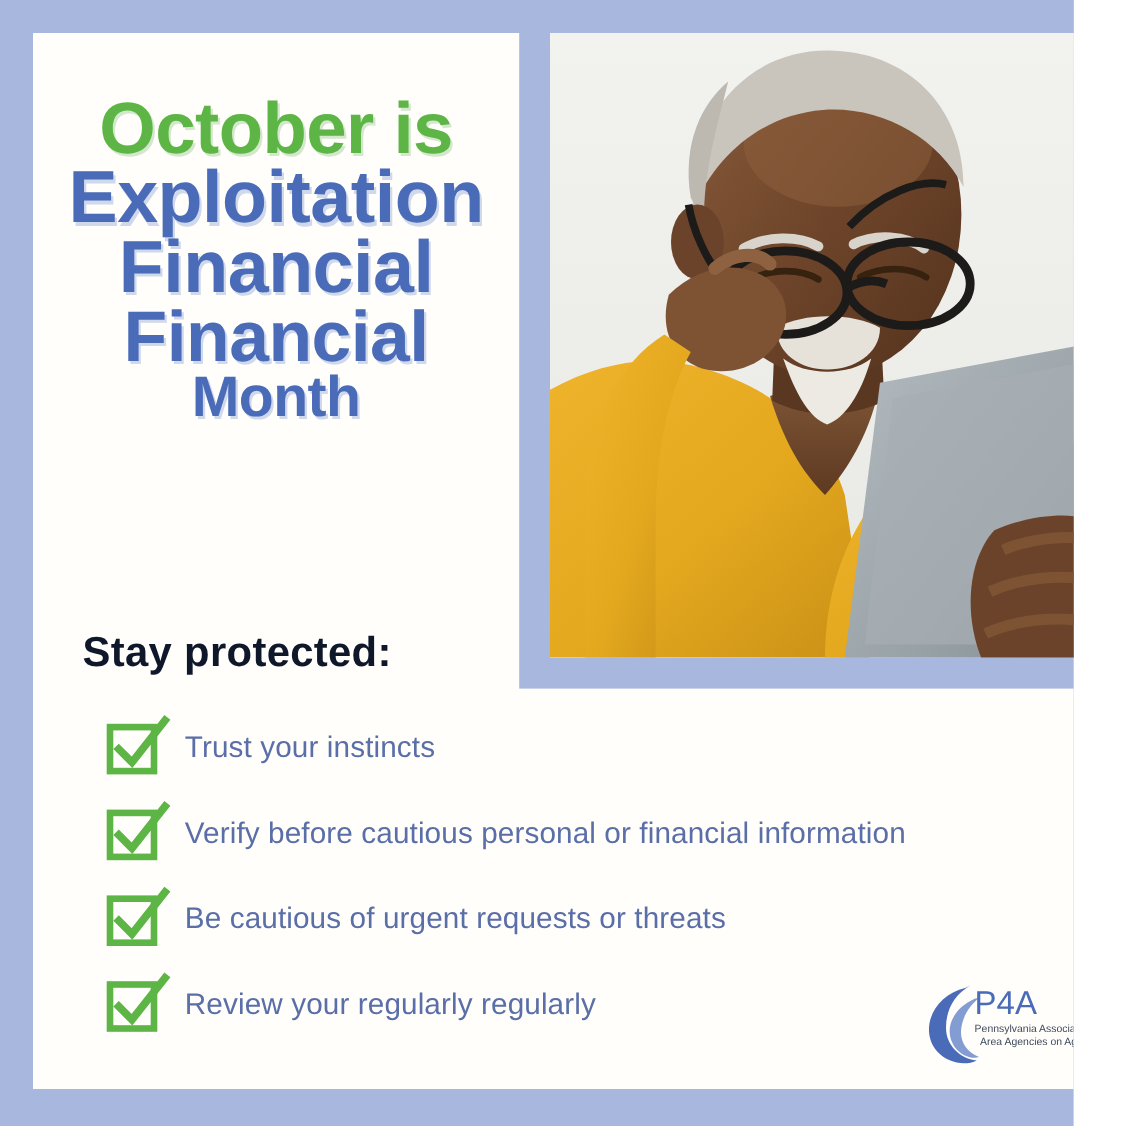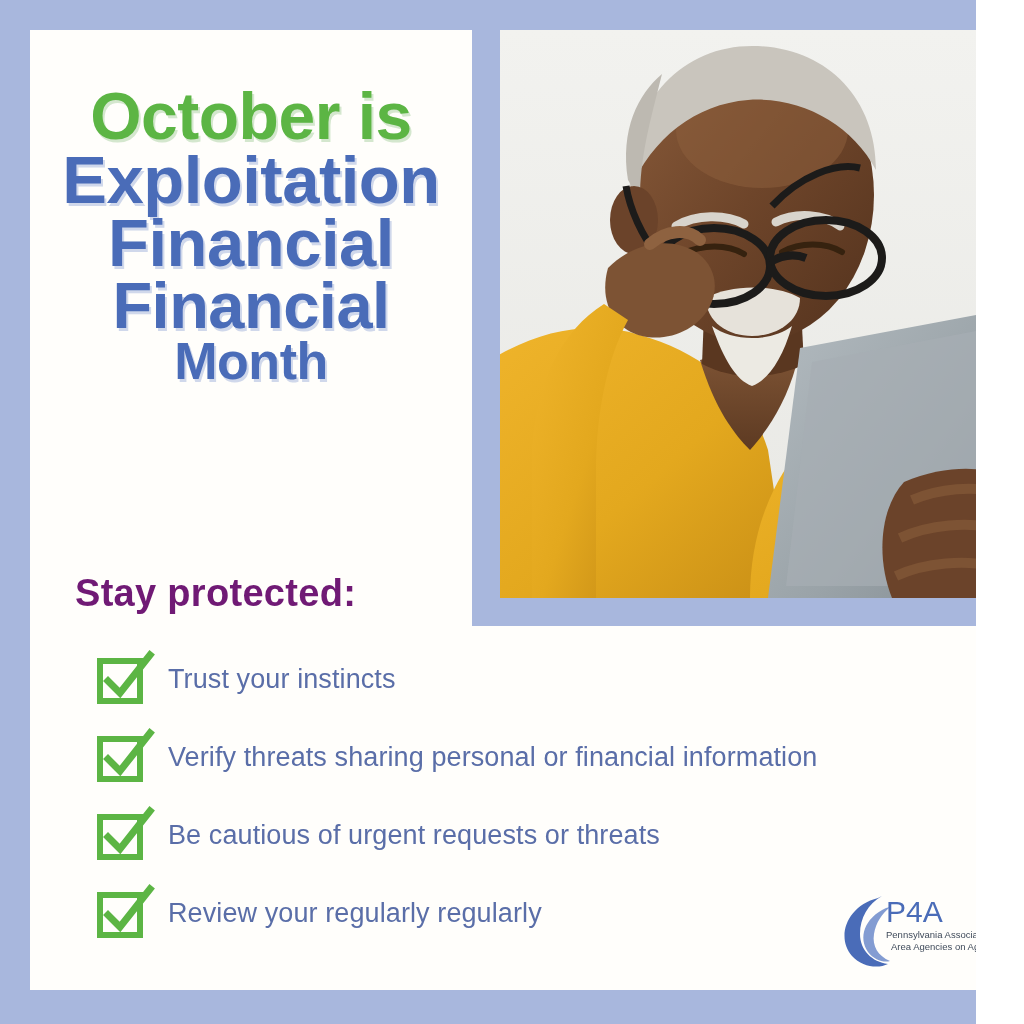--- a/index.html
+++ b/index.html
@@ -69,21 +69,21 @@
   .headline .ln.l4 { font-size: 65px; }
   .headline .ln.l5 { font-size: 52px; }
 
   
   .subhead {
     position: absolute;
     left: 75px;
     top: 572px;
     font-size: 38px;
     font-weight: 700;
-    color: #701a75;
+    color: #0f172a;
     letter-spacing: 0.3px;
   }
 
   
   .checklist {
     position: absolute;
     left: 96px;
     top: 640px;
     width: 860px;
   }
@@ -231,21 +231,21 @@
       <span class="check-label">Trust your instincts</span>
     </div>
 
     <div class="check-row">
       <span class="check-icon">
         <svg width="52" height="52" viewBox="0 0 52 52" aria-hidden="true">
           <rect x="4" y="8" width="40" height="40" fill="none" stroke="#5cb544" stroke-width="6"></rect>
           <path d="M12 28 L24 40 L54 2" fill="none" stroke="#5cb544" stroke-width="7" stroke-linecap="square"></path>
         </svg>
       </span>
-      <span class="check-label">Verify threats sharing personal or financial information</span>
+      <span class="check-label">Verify before cautious personal or financial information</span>
     </div>
 
     <div class="check-row">
       <span class="check-icon">
         <svg width="52" height="52" viewBox="0 0 52 52" aria-hidden="true">
           <rect x="4" y="8" width="40" height="40" fill="none" stroke="#5cb544" stroke-width="6"></rect>
           <path d="M12 28 L24 40 L54 2" fill="none" stroke="#5cb544" stroke-width="7" stroke-linecap="square"></path>
         </svg>
       </span>
       <span class="check-label">Be cautious of urgent requests or threats</span>

